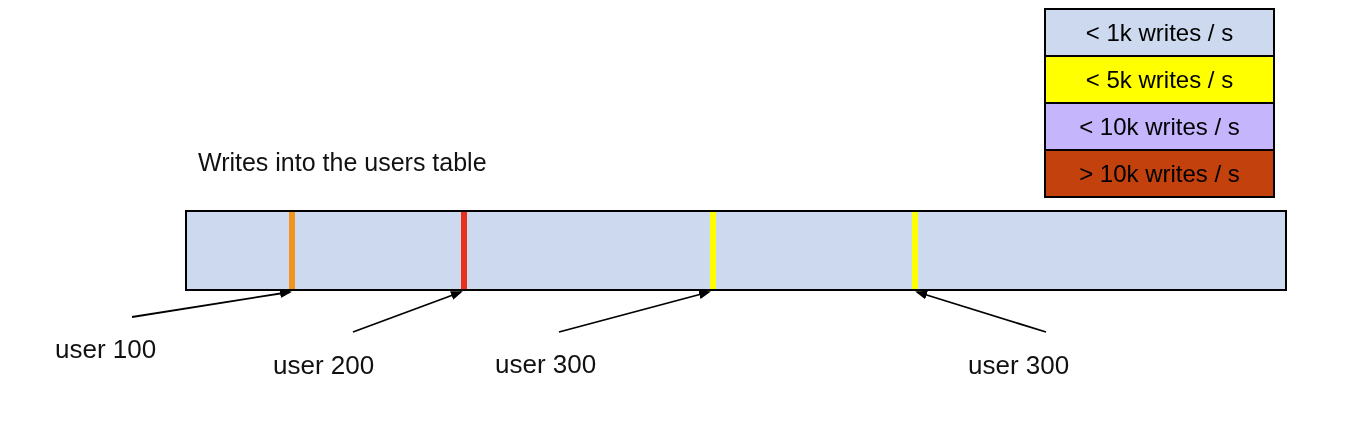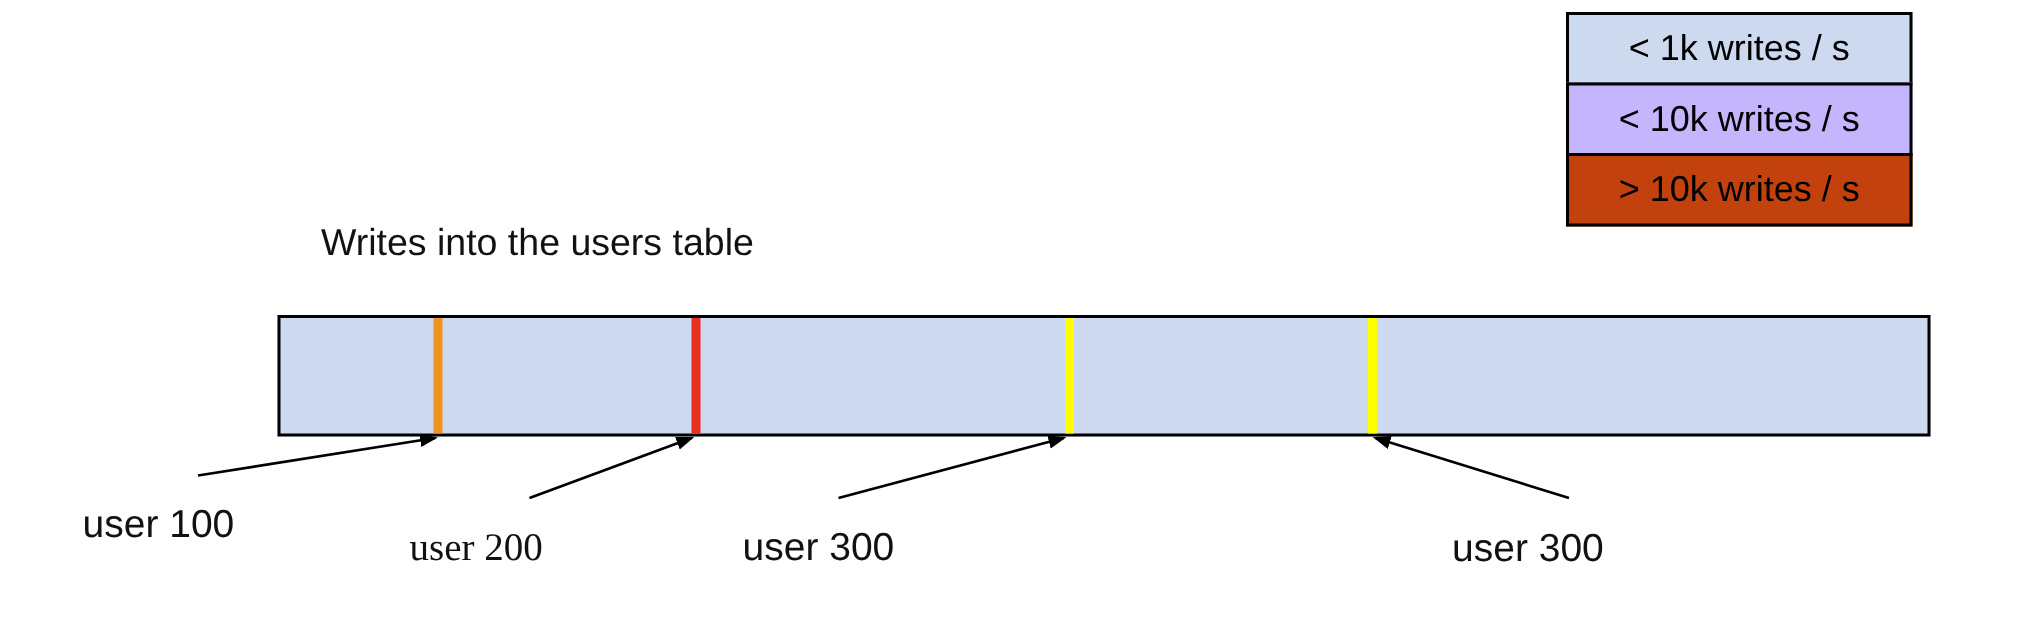--- a/index.html
+++ b/index.html
@@ -10,21 +10,21 @@
   }
   .canvas {
     position: relative;
     width: 1350px;
     height: 422px;
     background: #ffffff;
     overflow: hidden;
   }
   .title {
     position: absolute;
-    left: 214px;
+    left: 198px;
     top: 148px;
     font-size: 25px;
     color: #111111;
     white-space: nowrap;
   }
   .legend {
     position: absolute;
     left: 1012px;
     top: 8px;
     width: 266px;
@@ -72,20 +72,23 @@
 <body>
 
 <div class="canvas">
 
   <div class="title">Writes into the users table</div>
 
   <div class="legend">
       <div class="legend-row" style="background: rgb(205, 217, 238);">
         <span>&lt; 1k writes / s</span>
       </div>
+      <div class="legend-row" style="background: rgb(255, 255, 0);">
+        <span>&lt; 5k writes / s</span>
+      </div>
       <div class="legend-row" style="background: #c4b5fd;">
         <span>&lt; 10k writes / s</span>
       </div>
       <div class="legend-row" style="background: #c2410c;">
         <span>&gt; 10k writes / s</span>
       </div>
     </div>
 
   <div class="bar" style="left: 185px; top: 210px; width: 1102px; height: 81px; background: rgb(205, 217, 238);">
       <div class="stripe" style="left: 102px; background: rgb(240, 148, 30);"></div>
@@ -101,18 +104,18 @@
       </marker>
     </defs>
   <line x1="132" y1="317" x2="290" y2="292" stroke="#000000" stroke-width="1.8" marker-end="url(#ah)"></line>
       <line x1="353" y1="332" x2="461" y2="292" stroke="#000000" stroke-width="1.8" marker-end="url(#ah)"></line>
       <line x1="559" y1="332" x2="709" y2="292" stroke="#000000" stroke-width="1.8" marker-end="url(#ah)"></line>
       <line x1="1046" y1="332" x2="917" y2="292" stroke="#000000" stroke-width="1.8" marker-end="url(#ah)"></line>
     </svg>
 
   <div>
       <div class="user-label" style="left: 55px; top: 334px; text-align: center;">user 100</div>
-      <div class="user-label" style="left: 273px; top: 350px; font-family: Liberation Serif, serif;">user 200</div>
+      <div class="user-label" style="left: 273px; top: 350px;">user 200</div>
       <div class="user-label" style="left: 495px; top: 349px;">user 300</div>
       <div class="user-label" style="left: 968px; top: 350px;">user 300</div>
     </div>
 
 </div>
 
 </body></html>

